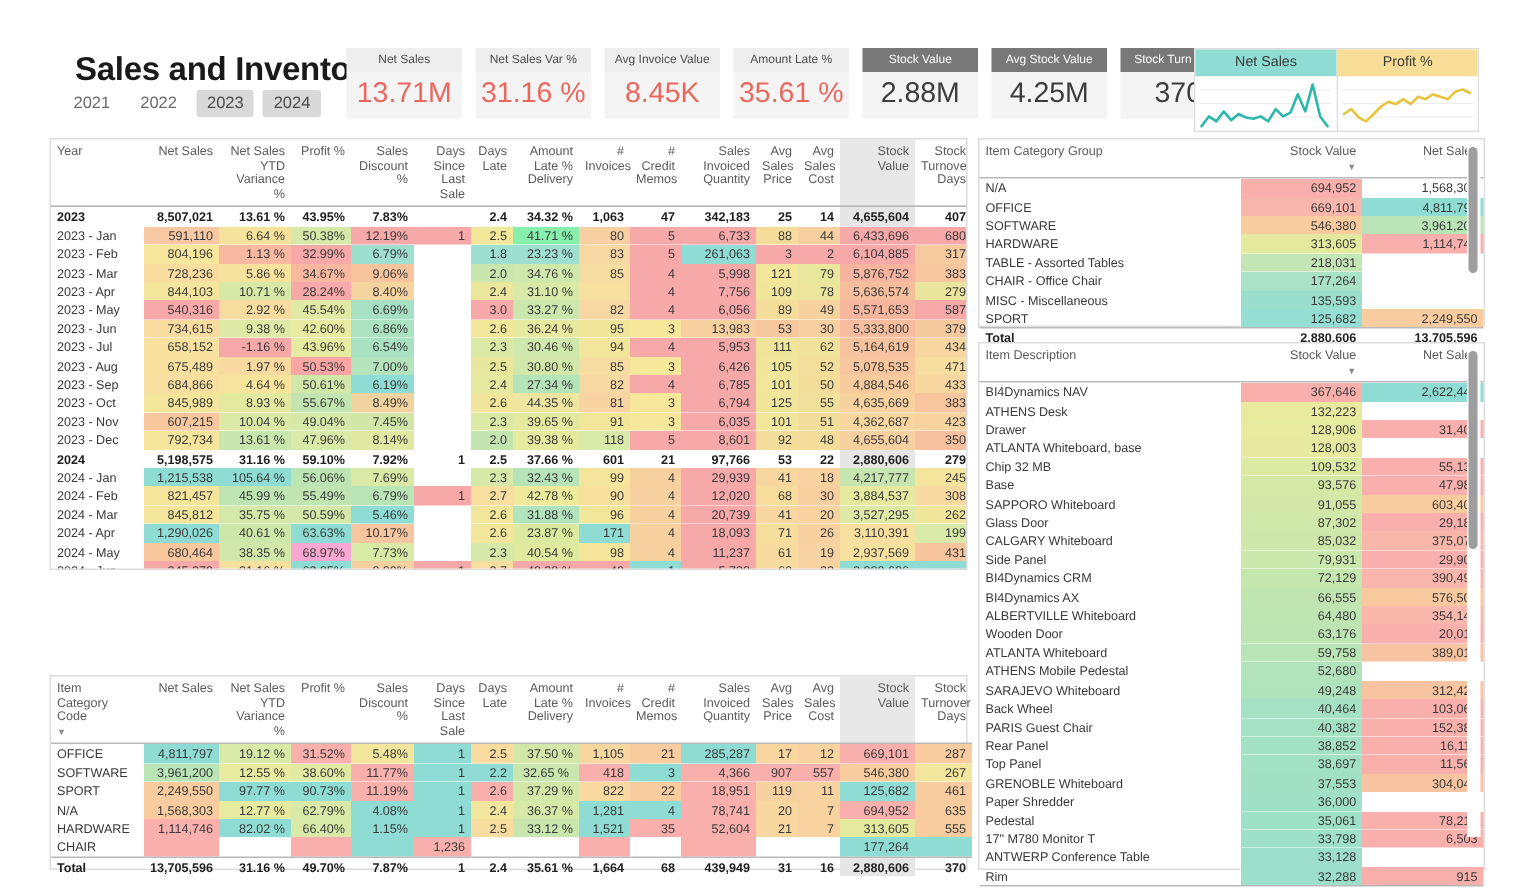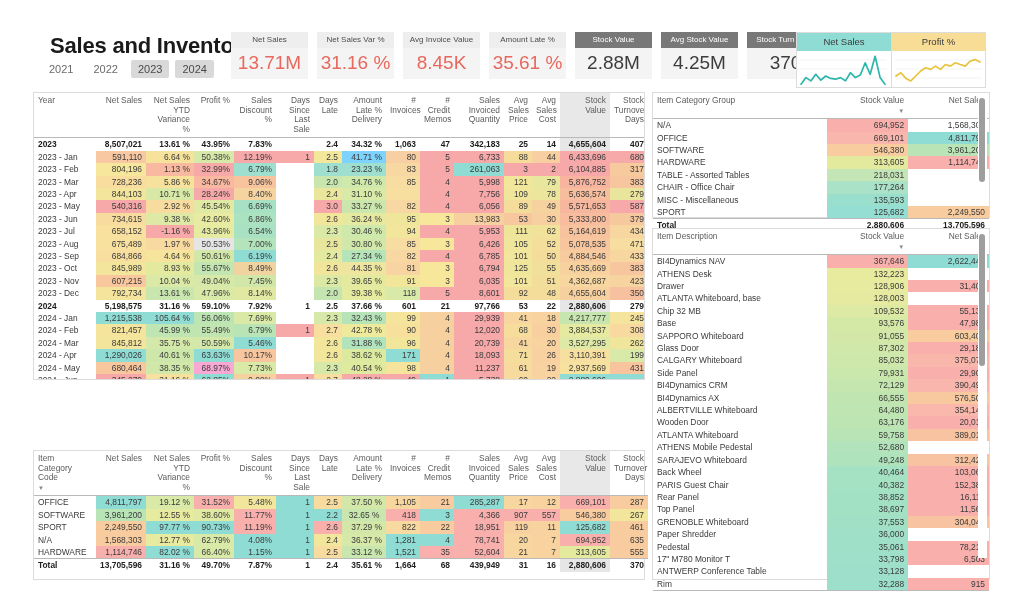--- a/index.html
+++ b/index.html
@@ -206,21 +206,21 @@
               <td>407</td>
             </tr>
             <tr class="">
               <td class="lft ind">2023 - Jan</td>
               <td style="background: rgb(248, 200, 162);">591,110</td>
               <td style="background: rgb(247, 226, 155);">6.64 %</td>
               <td style="background: rgb(214, 233, 168);">50.38%</td>
               <td style="background: rgb(247, 168, 168);">12.19%</td>
               <td style="background: rgb(247, 168, 168);">1</td>
               <td style="background: rgb(242, 231, 155);">2.5</td>
-              <td style="background: #7dd3fc;">41.71 %</td>
+              <td style="background: #86efac;">41.71 %</td>
               <td style="background: rgb(248, 207, 162);">80</td>
               <td style="background: rgb(247, 168, 168);">5</td>
               <td style="background: rgb(247, 168, 168);">6,733</td>
               <td style="background: rgb(245, 220, 155);">88</td>
               <td style="background: rgb(247, 207, 160);">44</td>
               <td style="background: rgb(247, 168, 168);">6,433,696</td>
               <td style="background: rgb(247, 168, 168);">680</td>
             </tr>
             <tr class="">
               <td class="lft ind">2023 - Feb</td>
@@ -321,21 +321,21 @@
               <td style="background: rgb(247, 168, 168);">5,953</td>
               <td style="background: rgb(238, 229, 155);">111</td>
               <td style="background: rgb(241, 226, 155);">62</td>
               <td style="background: rgb(247, 194, 158);">5,164,619</td>
               <td style="background: rgb(247, 215, 159);">434</td>
             </tr>
             <tr class="">
               <td class="lft ind">2023 - Aug</td>
               <td style="background: rgb(248, 224, 159);">675,489</td>
               <td style="background: rgb(248, 217, 159);">1.97 %</td>
-              <td style="background: #e5e5e5;">50.53%</td>
+              <td style="background: #fca5a5;">50.53%</td>
               <td style="background: rgb(179, 228, 187);">7.00%</td>
               <td></td>
               <td style="background: rgb(232, 230, 157);">2.5</td>
               <td style="background: rgb(209, 232, 170);">30.80 %</td>
               <td style="background: rgb(247, 221, 162);">85</td>
               <td style="background: rgb(247, 231, 155);">3</td>
               <td style="background: rgb(247, 168, 168);">6,426</td>
               <td style="background: rgb(240, 230, 155);">105</td>
               <td style="background: rgb(243, 222, 155);">52</td>
               <td style="background: rgb(247, 197, 158);">5,078,535</td>
@@ -478,21 +478,21 @@
               <td style="background: rgb(240, 230, 155);">262</td>
             </tr>
             <tr class="">
               <td class="lft ind">2024 - Apr</td>
               <td style="background: rgb(143, 220, 212);">1,290,026</td>
               <td style="background: rgb(205, 231, 171);">40.61 %</td>
               <td style="background: rgb(143, 220, 212);">63.63%</td>
               <td style="background: rgb(247, 197, 158);">10.17%</td>
               <td></td>
               <td style="background: rgb(242, 230, 155);">2.6</td>
-              <td style="background: rgb(220, 234, 159);">38.62 %</td>
+              <td style="background: rgb(220, 234, 159);">23.87 %</td>
               <td style="background: rgb(143, 220, 212);">171</td>
               <td style="background: rgb(247, 208, 159);">4</td>
               <td style="background: rgb(247, 168, 168);">18,093</td>
               <td style="background: rgb(245, 222, 156);">71</td>
               <td style="background: rgb(248, 209, 160);">26</td>
               <td style="background: rgb(247, 224, 159);">3,110,391</td>
               <td style="background: rgb(217, 233, 167);">199</td>
             </tr>
             <tr class="">
               <td class="lft ind">2024 - May</td>
@@ -879,20 +879,37 @@
             <td style="background: rgb(248, 220, 159);">2.5</td>
             <td style="background: rgb(200, 230, 173);">33.12 %</td>
             <td style="background: rgb(143, 220, 212);">1,521</td>
             <td style="background: rgb(249, 176, 173);">35</td>
             <td style="background: rgb(249, 176, 173);">52,604</td>
             <td style="background: rgb(248, 214, 160);">21</td>
             <td style="background: rgb(248, 211, 160);">7</td>
             <td style="background: rgb(227, 234, 158);">313,605</td>
             <td style="background: rgb(248, 204, 158);">555</td>
           </tr>
+          <tr class="">
+            <td class="lft">CHAIR</td>
+            <td style="background: rgb(249, 176, 173);"></td>
+            <td></td>
+            <td style="background: rgb(249, 176, 173);"></td>
+            <td style="background: rgb(143, 220, 212);"></td>
+            <td style="background: rgb(249, 176, 173);">1,236</td>
+            <td></td>
+            <td></td>
+            <td style="background: rgb(249, 176, 173);"></td>
+            <td></td>
+            <td style="background: rgb(249, 176, 173);"></td>
+            <td></td>
+            <td></td>
+            <td style="background: rgb(143, 220, 212);">177,264</td>
+            <td style="background: rgb(143, 220, 212);"></td>
+          </tr>
           <tr class="total">
             <td class="lft">Total</td>
             <td>13,705,596</td>
             <td>31.16 %</td>
             <td>49.70%</td>
             <td>7.87%</td>
             <td>1</td>
             <td>2.4</td>
             <td>35.61 %</td>
             <td>1,664</td>

